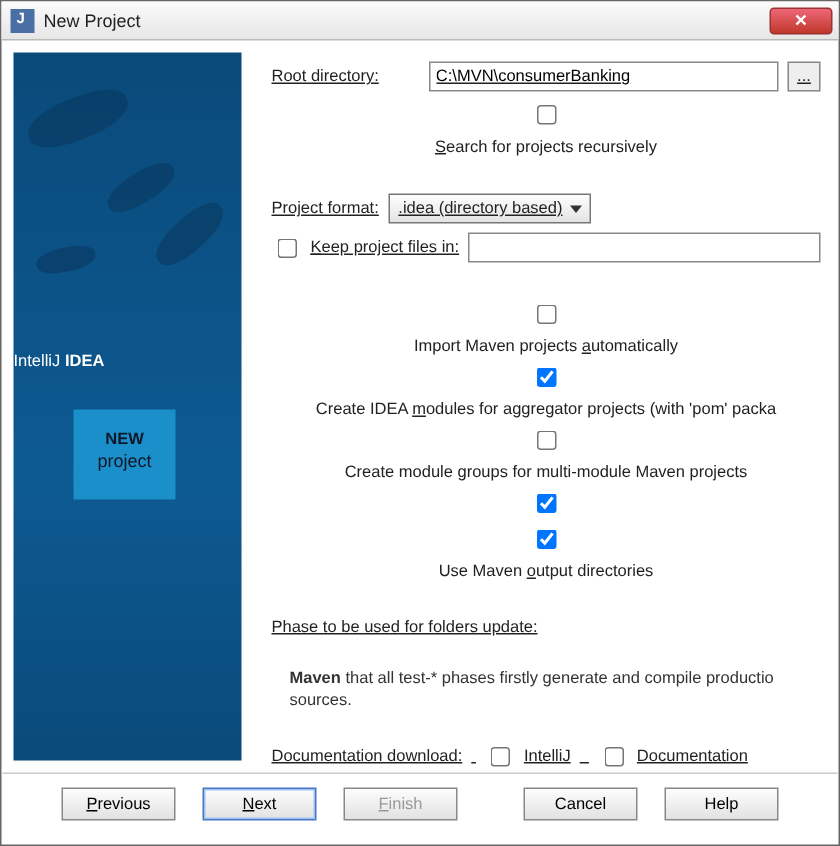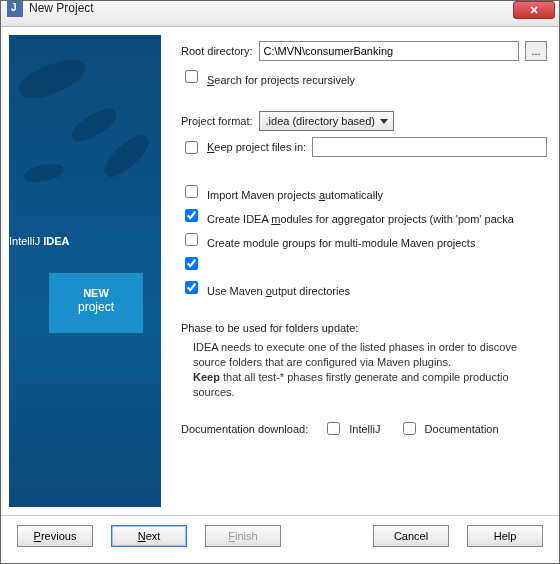--- a/index.html
+++ b/index.html
@@ -1,46 +1,46 @@
 <!DOCTYPE html>
 <html><head>
 <meta charset="utf-8">
 <style>
 * { box-sizing: border-box; font-family: Tahoma, Arial, sans-serif; font-size: 11px; }
 body { margin:0; padding:0; background:#fff; }
 .outer { width:560px; height:564px; background:#fff; border:1px solid #666; box-shadow: 2px 2px 6px rgba(0,0,0,0.3);}
-.titlebar { height:26px; background:linear-gradient(to bottom,#fbfbfb,#e6e6e6); border-bottom:1px solid #bbb; display:flex; align-items:flex-start; padding:0 0 0 6px; }
+.titlebar { height:26px; background:linear-gradient(to bottom,#fbfbfb,#e6e6e6); border-bottom:1px solid #bbb; display:flex; align-items:center; padding:0 0 0 6px; }
 .titlebar .app-icon { width:16px; height:16px; background:#4a6fa5; margin-right:6px; position:relative;}
 .titlebar .app-icon::after{content:"J"; color:#fff; font-weight:bold; font-size:10px; position:absolute; left:4px; top:1px;}
 .titlebar .title { color:#222; font-size:12px; }
 .titlebar .spacer { flex:1; }
 .titlebar .close { width:42px; height:18px; background:linear-gradient(to bottom,#e67,#c0392b); border:1px solid #933; border-radius:3px; color:#fff; display:flex; align-items:center; justify-content:center; margin-right:4px; font-size:12px; font-weight:bold;}
 .body { display:flex; height:488px; padding:8px; gap:8px; }
 .sidebar { width:152px; background:linear-gradient(to bottom,#0a4a7a,#0d5a92 60%,#0a4a7a); position:relative; overflow:hidden;}
 .dolphin { position:absolute; background:rgba(9,60,100,0.7); border-radius:50% 40% 50% 40%; }
 .d1{ width:70px; height:28px; top:30px; left:8px; transform:rotate(-20deg);}
 .d2{ width:50px; height:20px; top:80px; left:60px; transform:rotate(-30deg);}
 .d3{ width:40px; height:16px; top:130px; left:15px; transform:rotate(-10deg);}
 .d4{ width:55px; height:22px; top:110px; left:90px; transform:rotate(-40deg);}
 .brand { position:absolute; top:192px; width:100%; text-align:left; color:#fff; font-size:20px; font-weight:300;}
 .brand b{ font-weight:900; }
-.newproj { position:absolute; top:238px; left:40px; width:94px; height:60px; background:#1b8fc9; color:#ffffff; text-align:center; padding-top:10px; font-size:15px; font-weight:bold;}
+.newproj { position:absolute; top:238px; left:40px; width:68px; height:60px; background:#1b8fc9; color:#0f172a; text-align:center; padding-top:10px; font-size:15px; font-weight:bold;}
 .newproj .sub{ font-size:12px; font-weight:300; display:block;}
 .form { flex:1; padding:0 4px 0 12px; color:#222; position:relative;}
-.row { display:flex; align-items:center; margin:6px 0; gap:6px;}
+.row { display:flex; align-items:center; margin:6px 0; gap:6px;text-decoration:underline;}
 .row label { white-space:nowrap; }
 input.txt { height:20px; border:1px solid #888; padding:0 4px; background:#fff;}
 .browse { width:22px; height:20px; border:1px solid #888; background:#eee; display:inline-flex; align-items:center; justify-content:center;}
 .drop { height:20px; border:1px solid #777; background:linear-gradient(#fdfdfd,#e4e4e4); display:inline-flex; align-items:center; padding:0 18px 0 6px; position:relative; min-width:130px;}
 .drop::after{content:""; position:absolute; right:5px; top:7px; border-left:4px solid transparent; border-right:4px solid transparent; border-top:5px solid #333;}
-.chk { display:flex; align-items:flex-end; gap:6px; margin:5px 0; }
+.chk { display:flex; align-items:center; gap:6px; margin:5px 0;flex-direction:column; }
 .chk input { width:13px; height:13px; }
 .sep { height:14px; }
 .infotxt { margin:6px 0 0 12px; line-height:1.35; color:#333;}
-.footer { height:40px; display:flex; align-items:center; gap:18px; padding:0 16px; border-top:1px solid #ccc; justify-content:flex-end;}
+.footer { height:40px; display:flex; align-items:center; gap:18px; padding:0 40px; border-top:1px solid #ccc; justify-content:flex-end;}
 .footer .gap { flex:1; }
 button.btn { width:76px; height:22px; border:1px solid #888; background:linear-gradient(#fdfdfd,#e2e2e2); font-size:11px; }
 button.btn[disabled]{ color:#999; }
 button.btn.default{ border:1px solid #4a76c8; box-shadow:0 0 0 1px #9ec2f0 inset;}
 u.mn { text-decoration:underline; }
 </style>
 </head>
 <body>
 
 <div class="outer">
@@ -65,21 +65,21 @@
       </div>
       <div class="newproj">
         <span>NEW</span><span class="sub">project</span>
       </div>
     </div>
 
     <div class="form">
 
       <div class="row">
         <label>Root directory:</label>
-        <input class="txt" style="flex: 1 1 0%;" value="C:\MVN\consumerBanking">
+        <input class="txt" style="flex: 1 1 0%; margin-left: 27px;" value="C:\MVN\consumerBanking">
         <div class="browse">...</div>
       </div>
 
       <div class="chk">
         <input type="checkbox" style="">
         <label><u class="mn">S</u>earch for projects recursively</label>
       </div>
 
       <div class="sep"></div>
 
@@ -120,22 +120,22 @@
         <label>Use Maven <u class="mn">o</u>utput directories</label>
       </div>
 
       <div class="sep"></div>
 
       <div class="row">
         <label>Phase to be used for folders update:</label>
       </div>
 
       <div class="infotxt">
-        <span>IDEA needs to execute one of the listed phases in order to discove source folders that are configured via Maven plugins.</span><br>
-        <b>Keep</b><span> that all test-* phases firstly generate and compile productio sources.</span>
+        <br>
+        <b>Maven</b><span> that all test-* phases firstly generate and compile productio sources.</span>
       </div>
 
       <div class="sep"></div>
 
       <div class="row">
         <label>Documentation download:</label>
         &nbsp;
         <input type="checkbox" style="">
         <label>IntelliJ</label>
         &nbsp;&nbsp;

